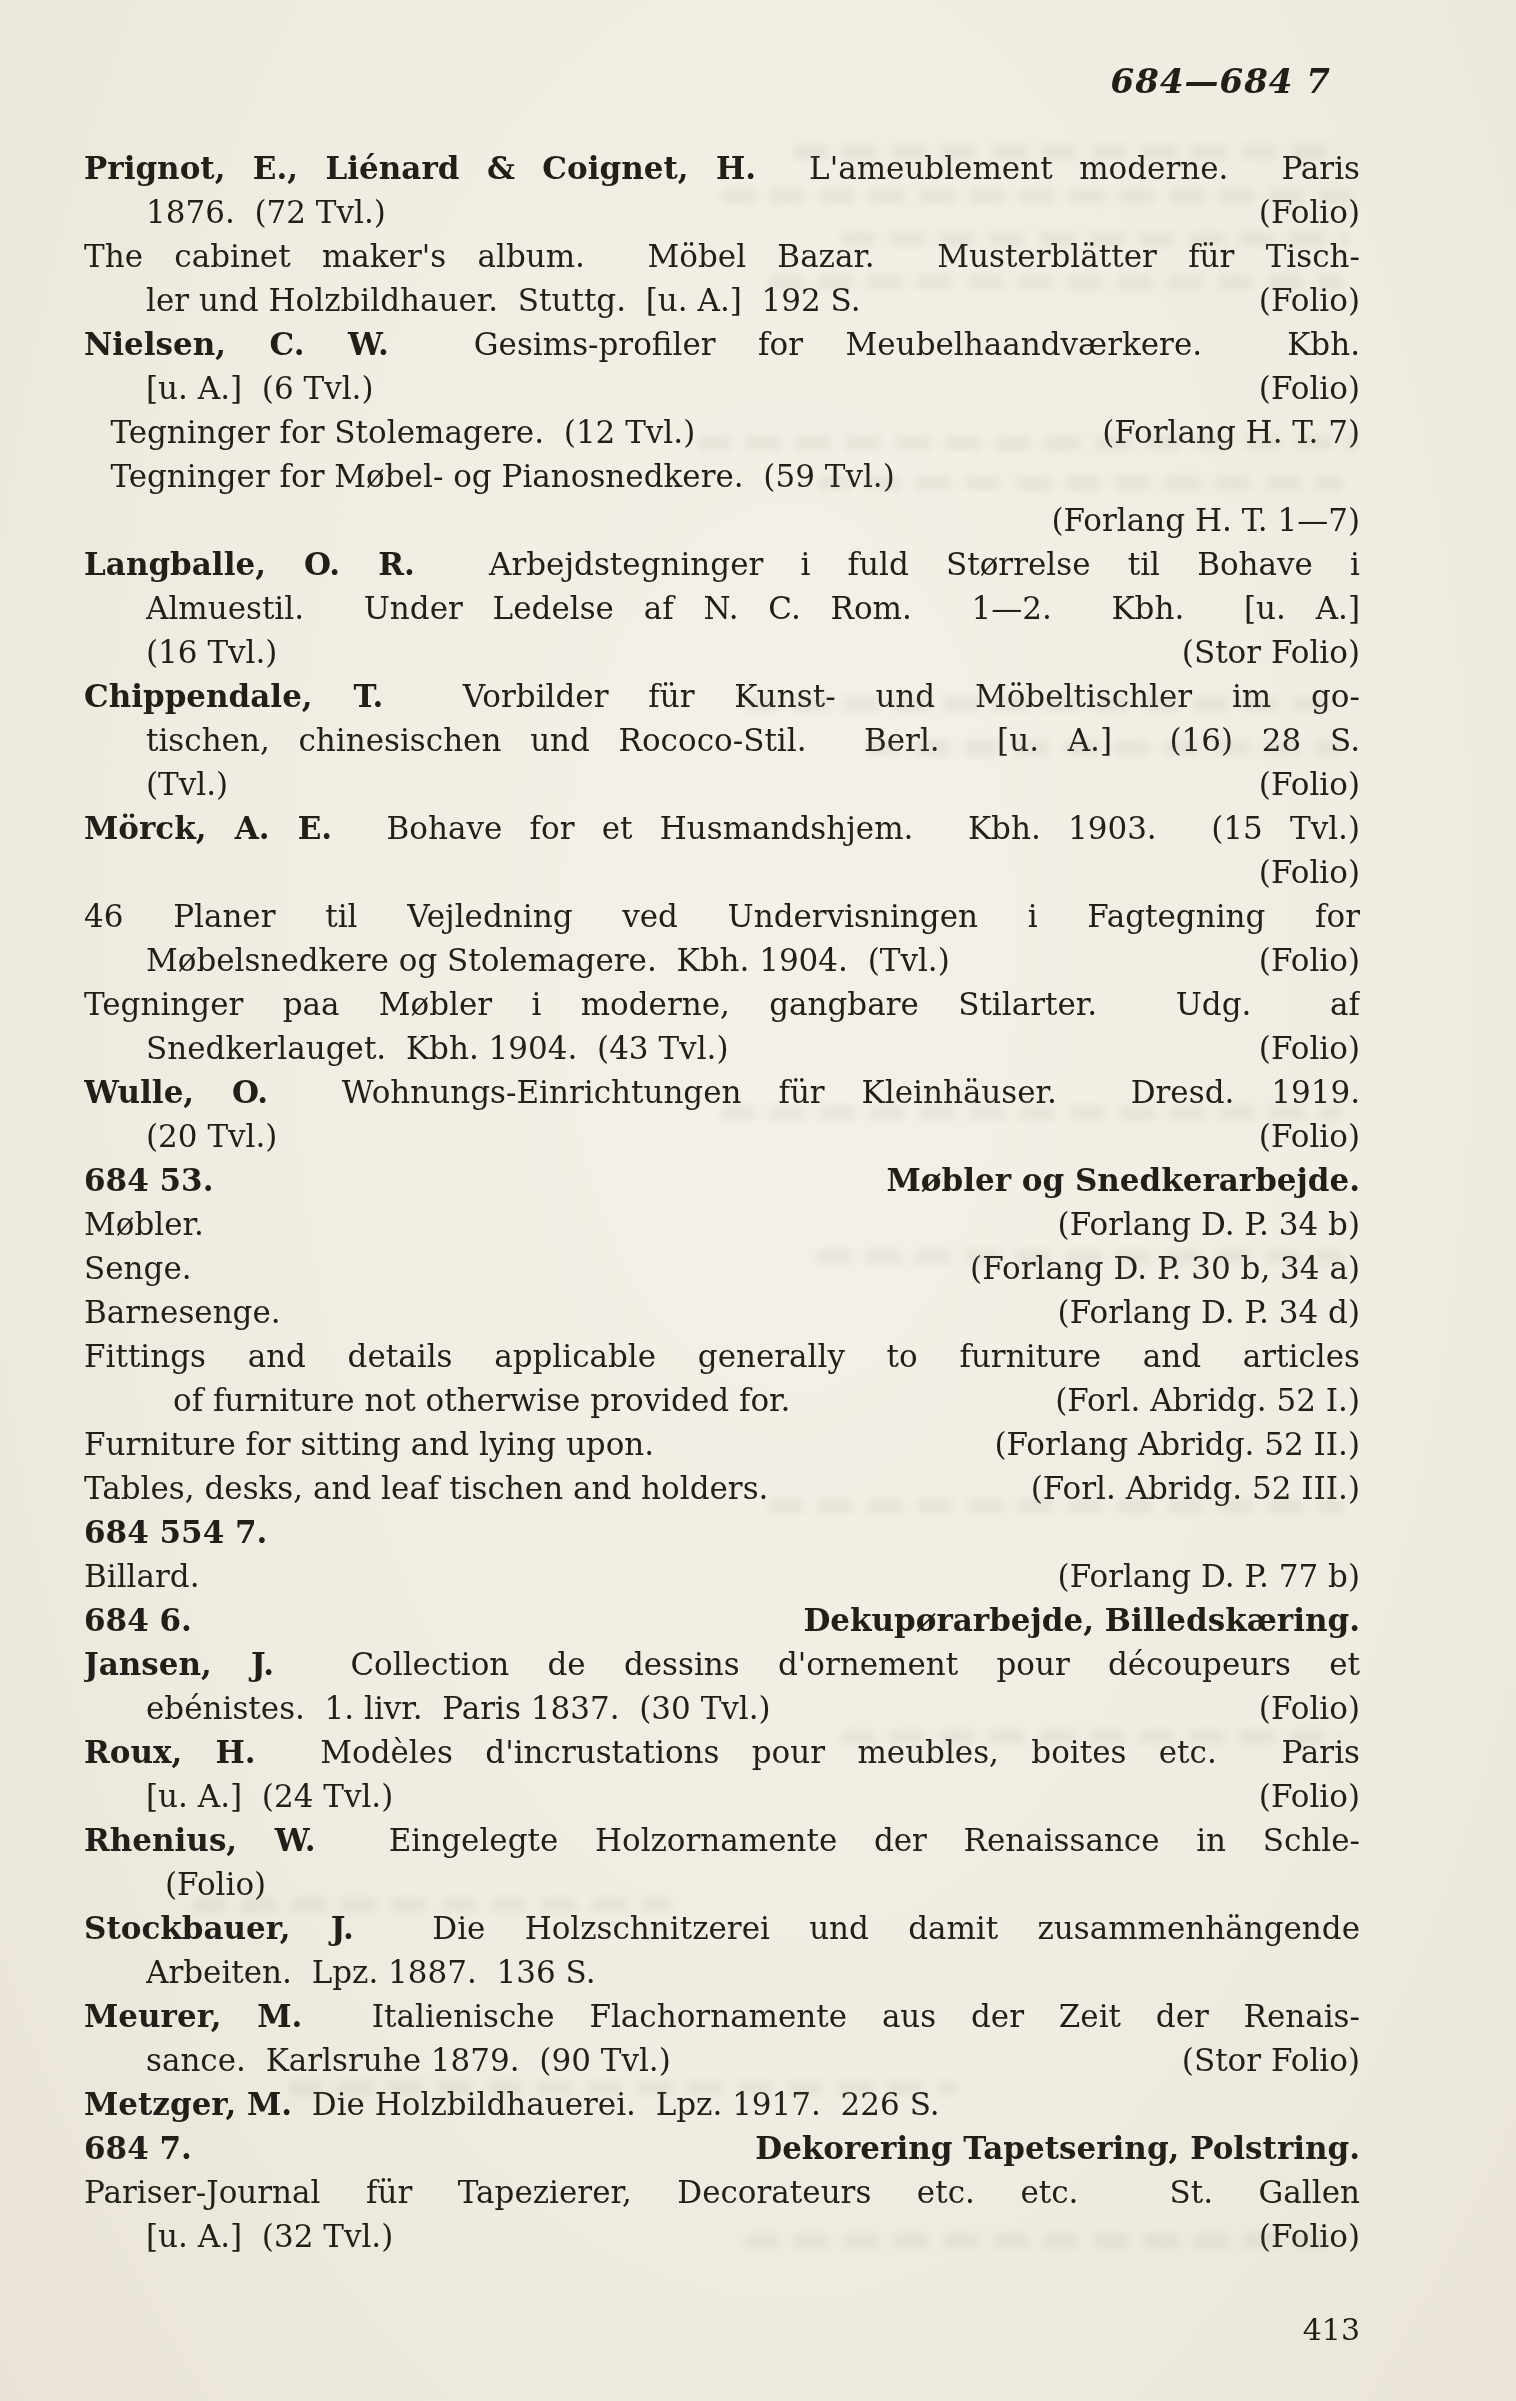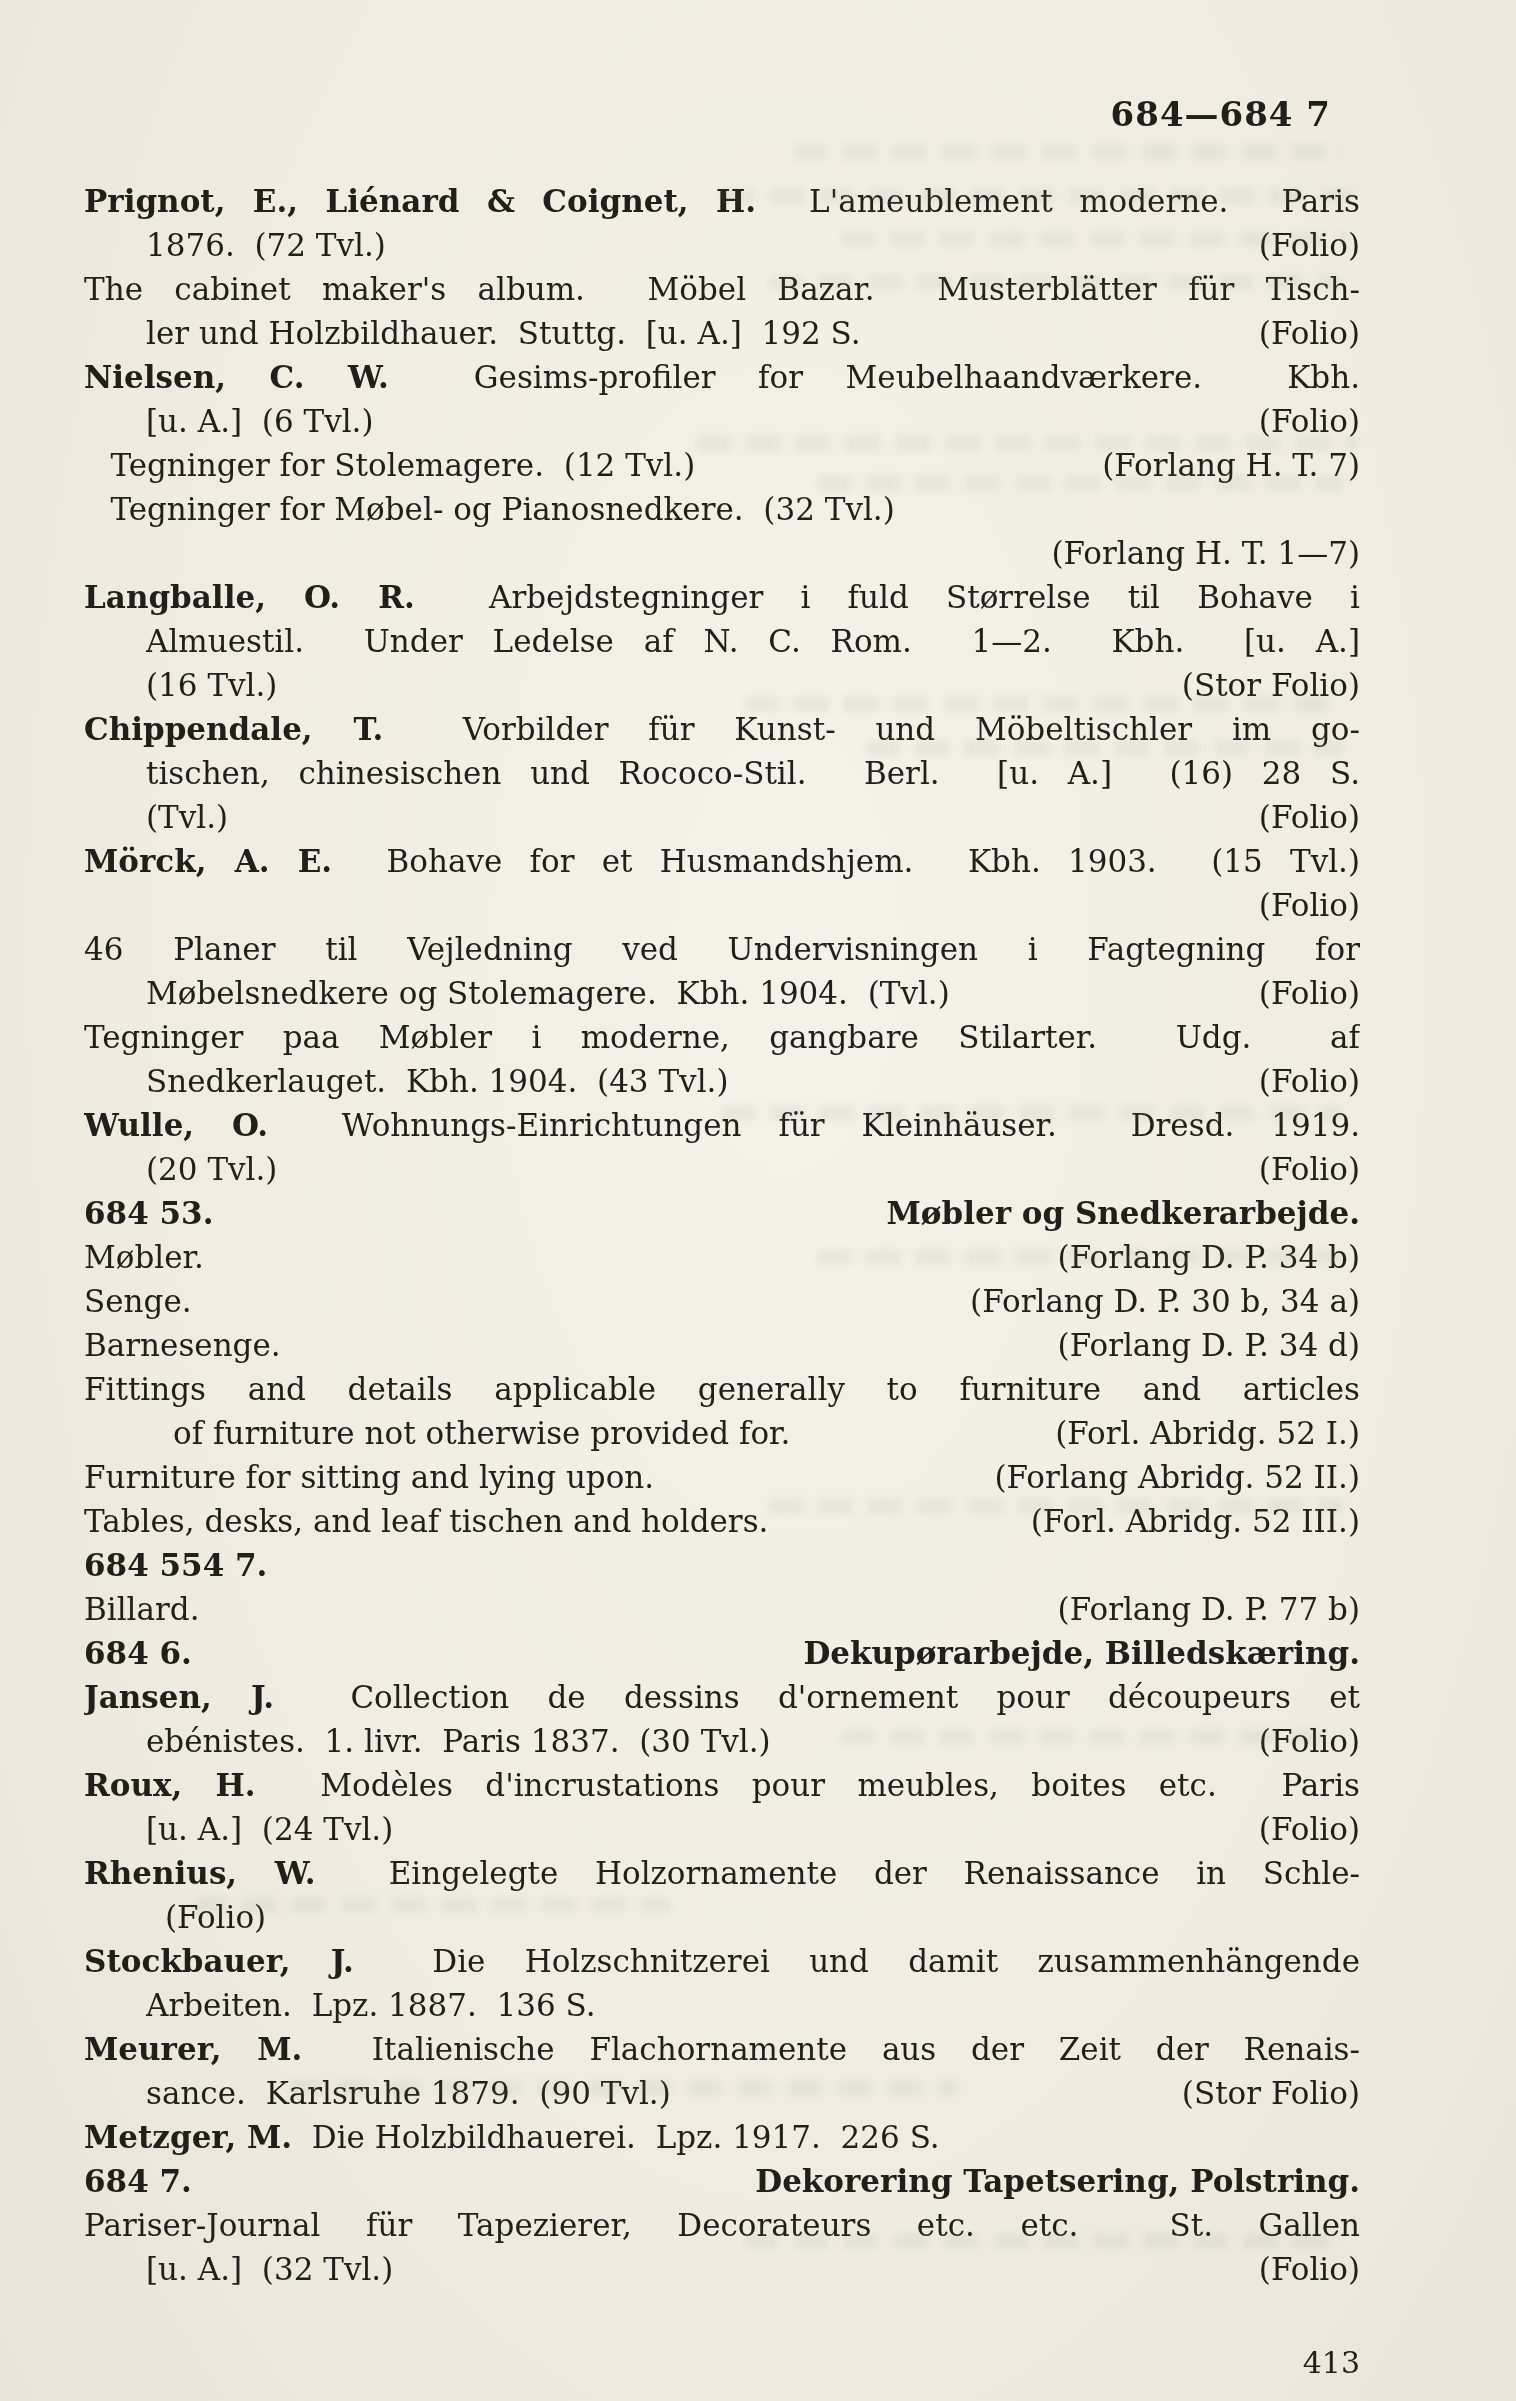--- a/index.html
+++ b/index.html
@@ -39,27 +39,28 @@
   .g8  { left:865px; top:740px; width:480px; }
   .g9  { left:720px; top:1105px; width:624px; }
   .g10 { left:816px; top:1249px; width:528px; }
   .g11 { left:768px; top:1498px; width:576px; }
   .g12 { left:840px; top:1729px; width:504px; }
   .g13 { left: 288px; top:2080px; width:672px; }
   .g14 { left:744px; top:2233px; width:600px; }
   .g15 { left: 192px; top:1897px; width:480px; }
 
   .header {
-    padding-top: 95px;
+    padding-top: 62px;
     margin-right: 185px;
     text-align: right;
     font-size: 34px;
     line-height: 38px;
     font-weight: bold;
     letter-spacing: 1px;
+    font-style: italic;
   }
   .text-block {
     margin: 46px 156px 0 84px;
   }
   .line {
     display: flex;
     align-items: flex-start;
     height: 44px;
     line-height: 44px;
     font-size: 31px;
@@ -135,21 +136,21 @@
       </div>
       <div class="line ind1">
         <span class="seg-wrap"><span>[u. A.]  (6 Tvl.)</span></span>
         <span class="ref">(Folio)</span>
       </div>
       <div class="line ind3">
         <span class="seg-wrap"><span>Tegninger for Stolemagere.  (12 Tvl.)</span></span>
         <span class="ref">(Forlang H. T. 7)</span>
       </div>
       <div class="line ind3">
-        <span class="seg-wrap"><span>Tegninger for Møbel- og Pianosnedkere.  (32 Tvl.)</span></span>
+        <span class="seg-wrap"><span>Tegninger for Møbel- og Pianosnedkere.  (59 Tvl.)</span></span>
       </div>
       <div class="line ind0">
         <span class="seg-wrap"></span>
         <span class="ref">(Forlang H. T. 1—7)</span>
       </div>
       <div class="line ind0 just">
         <span class="seg-wrap"><span class="b">Langballe, O. R.</span><span>  Arbejdstegninger i fuld Størrelse til Bohave i</span></span>
       </div>
       <div class="line ind1 just">
         <span class="seg-wrap"><span>Almuestil.  Under Ledelse af N. C. Rom.  1—2.  Kbh.  [u. A.]</span></span>

